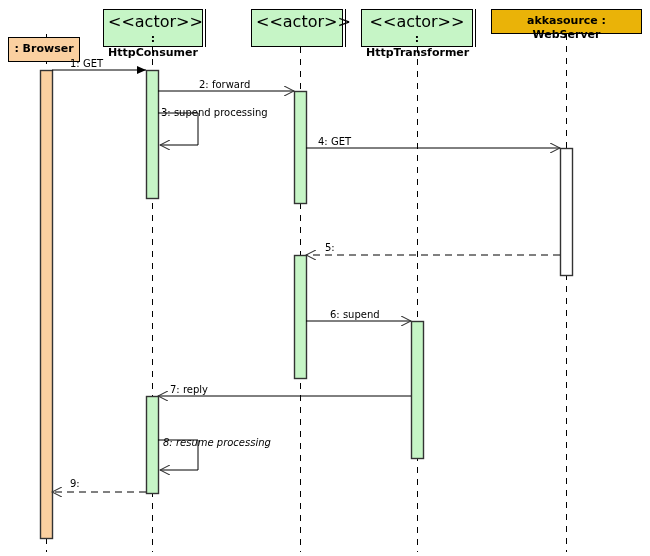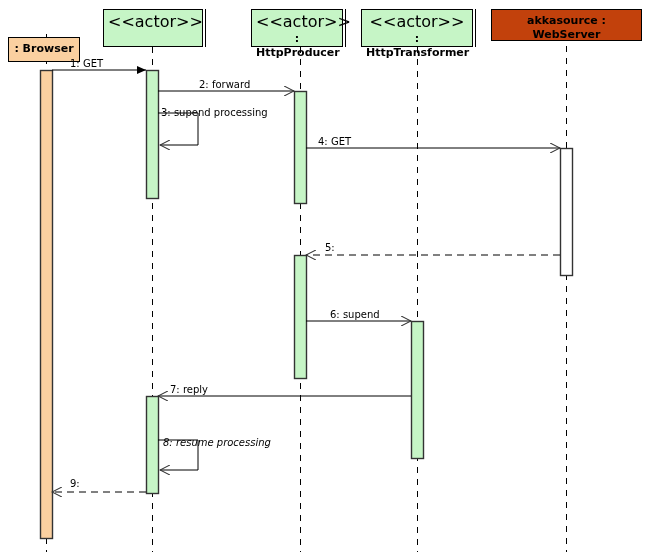--- a/index.html
+++ b/index.html
@@ -107,30 +107,30 @@
         <line x1="146" y1="492" x2="52" y2="492" stroke="#000000" stroke-width="1" marker-end="url(#arrow-open-right)" stroke-dasharray="7,5"></line>
       </g>
   </svg>
 
   <div id="participants-layer">
       <div class="participant single" style="left: 8px; top: 9px; width: 72px; height: 25px; background: rgb(250, 208, 160); margin-top: 28px;">
         <span class="pname">: Browser</span>
       </div>
       <div class="participant shadowed" style="left: 103px; top: 9px; width: 100px; height: 38px; background: rgb(198, 245, 198);">
         <span class="stereotype">&lt;&lt;actor&gt;&gt;</span>
+        <span class="pname">: HttpConsumer</span>
       </div>
       <div class="participant shadowed" style="left: 251px; top: 9px; width: 92px; height: 38px; background: rgb(198, 245, 198);">
         <span class="stereotype">&lt;&lt;actor&gt;&gt;</span>
-        <span class="pname">: HttpProducer</span>
       </div>
       <div class="participant shadowed" style="left: 361px; top: 9px; width: 112px; height: 38px; background: rgb(198, 245, 198);">
         <span class="stereotype">&lt;&lt;actor&gt;&gt;</span>
         <span class="pname">: HttpTransformer</span>
       </div>
-      <div class="participant single" style="left: 491px; top: 9px; width: 151px; height: 32px; background: #c2410c;">
+      <div class="participant single" style="left: 491px; top: 9px; width: 151px; height: 25px; background: #eab308;">
         <span class="pname">akkasource : WebServer</span>
       </div>
     </div>
   <div id="labels-layer">
       <div class="msg-label" style="left: 70px; top: 59px;">1: GET</div>
       <div class="msg-label" style="left: 199px; top: 80px;">2: forward</div>
       <div class="msg-label" style="left: 161px; top: 108px;">3: supend processing</div>
       <div class="msg-label" style="left: 318px; top: 137px;">4: GET</div>
       <div class="msg-label" style="left: 325px; top: 243px;">5:</div>
       <div class="msg-label" style="left: 330px; top: 310px;">6: supend</div>

